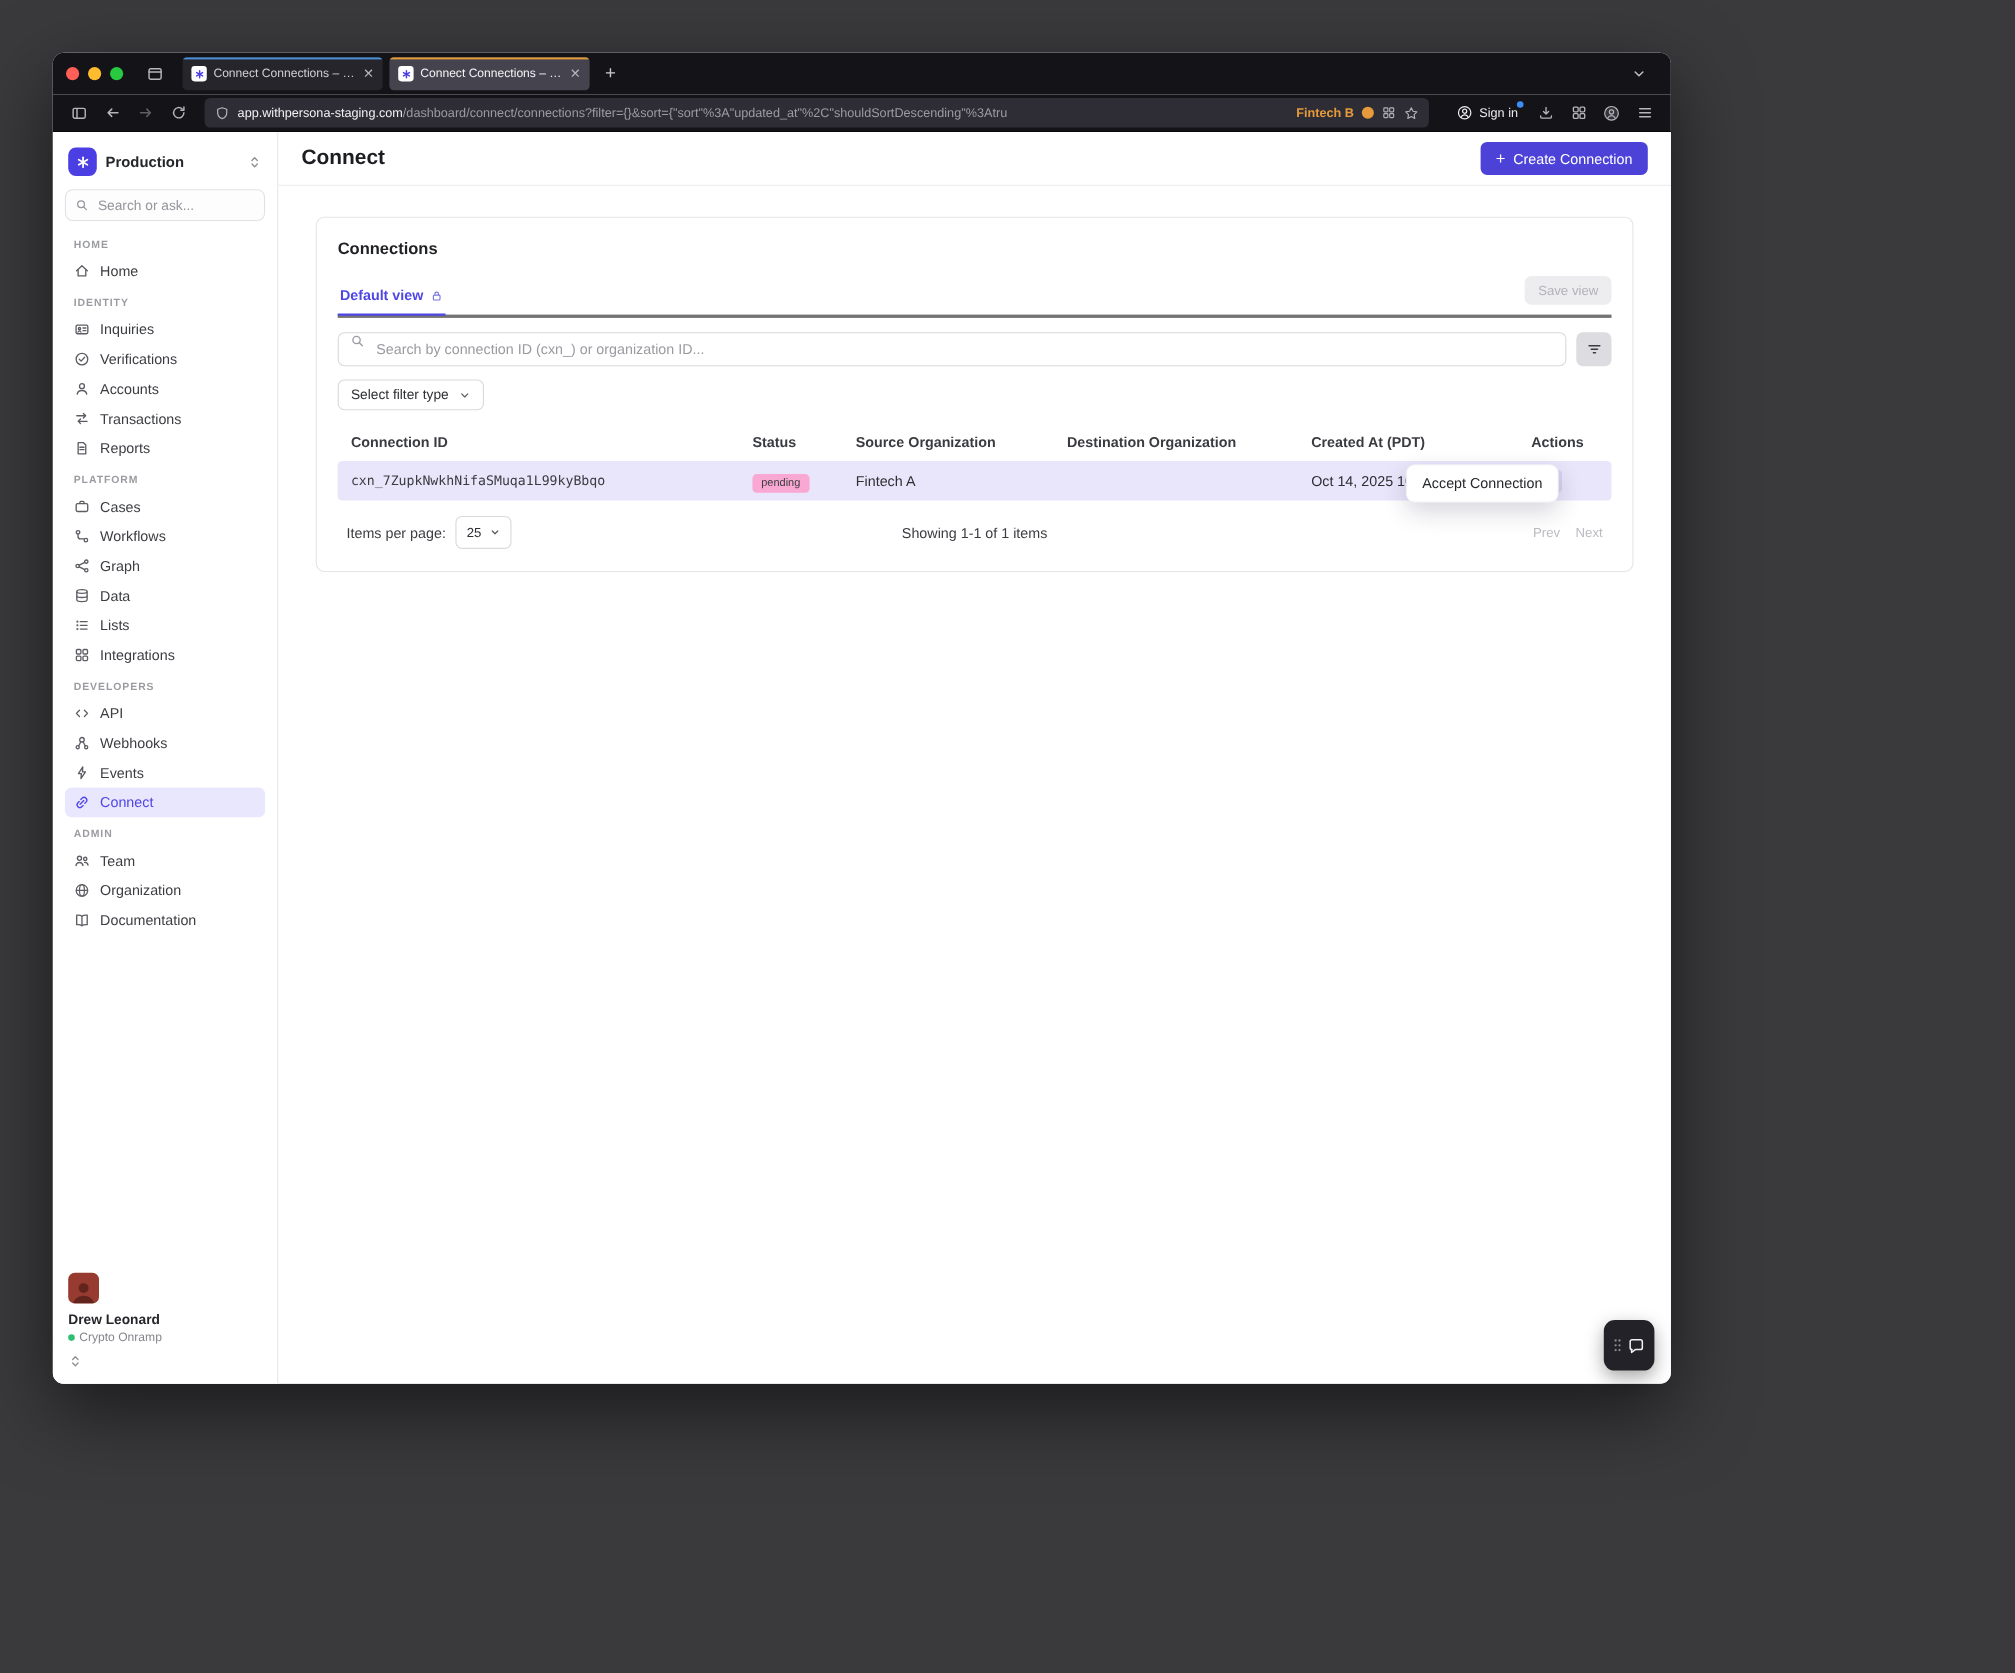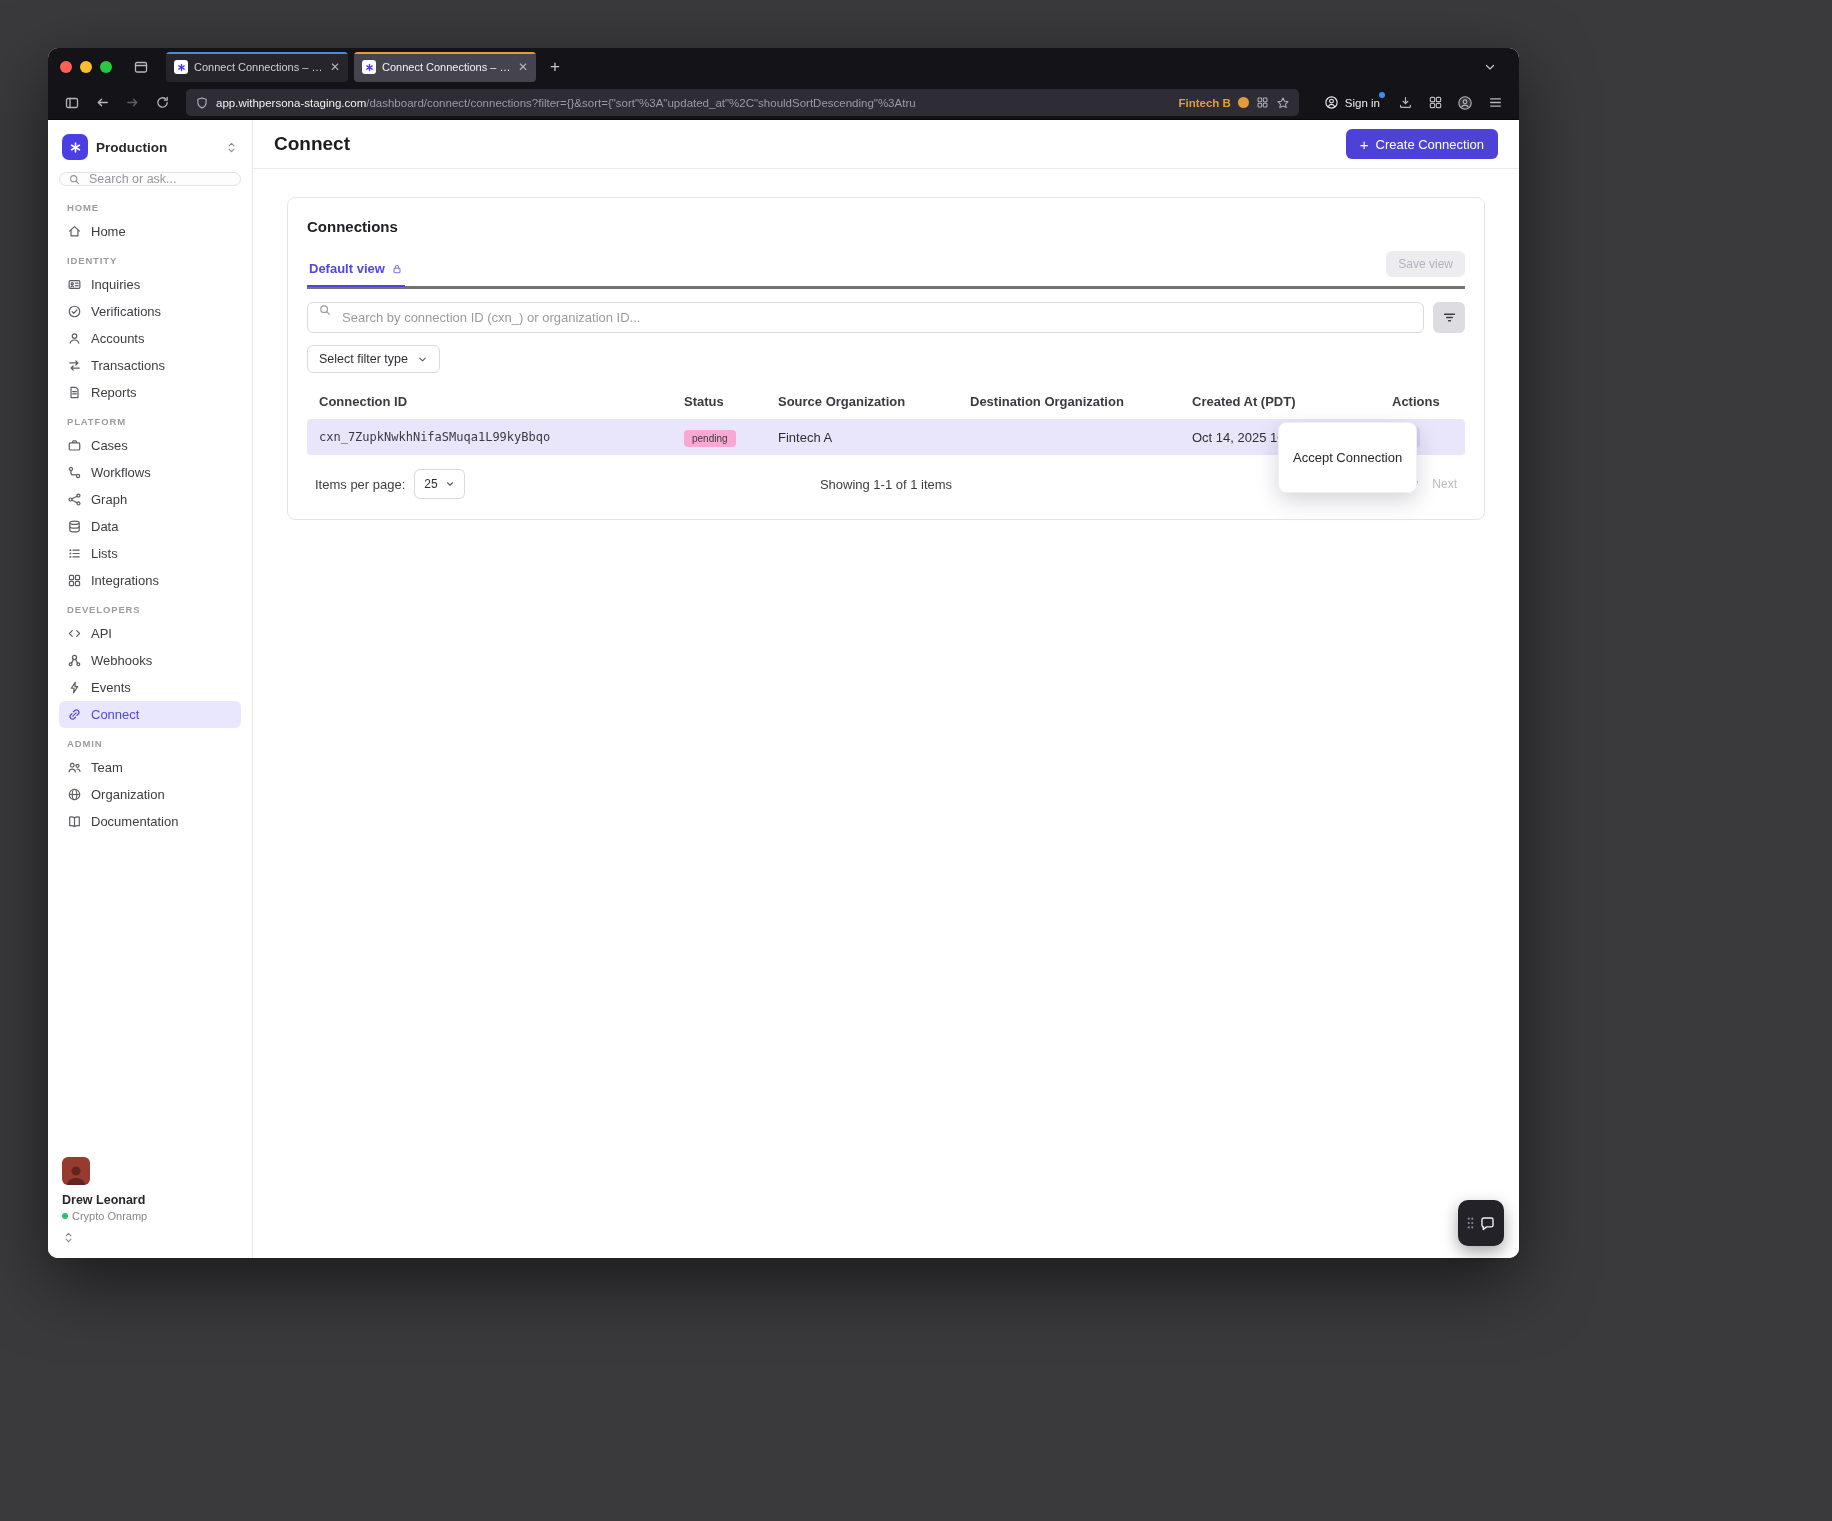--- a/index.html
+++ b/index.html
@@ -81,21 +81,21 @@
   .sidebar {
     width:205px; flex:0 0 auto; border-right:1px solid #e8e8ea; background:#fff;
     display:flex; flex-direction:column; padding:14px 11px 12px;
   }
   .org-row { display:flex; align-items:center; gap:8px; padding:0 3px 12px; }
   .org-logo { width:26px; height:26px; border-radius:7px; background:#4b3fe4;
     display:flex; align-items:center; justify-content:center; flex:0 0 auto; }
   .org-name { flex:1; font-size:13.5px; font-weight:bold; color:#26272b; }
   .chev { color:#8b8c92; display:flex; }
   .side-search {
-    height:14px; border:1px solid #e2e2e6; background:#fdfdfe; border-radius:7px;
+    height:29px; border:1px solid #e2e2e6; background:#fdfdfe; border-radius:7px;
     display:flex; align-items:center; gap:6px; padding:0 8px; margin-bottom:6px; color:#95969c;
   }
   .side-search input { border:none; outline:none; background:transparent; flex:1; min-width:0;
     font-size:12.5px; color:#3c3d42; font-family:inherit; }
   .side-search input::placeholder { color:#95969c; }
   .section-label { font-size:9.5px; letter-spacing:.09em; font-weight:bold; color:#9b9ca1;
     padding:10px 8px 5px; }
   .side-item {
     height:27px; border-radius:6px; display:flex; align-items:center; gap:9px;
     padding:0 8px; font-size:13px; color:#3c3d42; cursor:default;
@@ -169,21 +169,21 @@
   .tfoot { position:relative; display:flex; align-items:center; padding:14px 8px 4px; font-size:13px; color:#3c3d42; }
   .ipp-select { height:30px; border:1px solid #d9d9de; border-radius:6px; background:#fff;
     display:flex; align-items:center; gap:7px; padding:0 9px; font-size:12px; color:#2e2f33;
     font-family:inherit; margin-left:9px; }
   .showing { position:absolute; left:0; right:0; text-align:center; pointer-events:none; }
   .pager { margin-left:auto; display:flex; align-items:center; gap:14px; color:#bcbdc3; font-size:12px; }
 
   .menu-popup {
     position:absolute; left:990px; top:224px; z-index:5;
     background:#fff; border:1px solid #efeff3; border-radius:8px;
-    box-shadow:0 8px 22px rgba(25,20,60,.18); padding:27px 14px;
+    box-shadow:0 8px 22px rgba(25,20,60,.18); padding:9px 14px;
     font-size:13px; color:#26272b; white-space:nowrap;
   }
 
   
   .helper-widget {
     position:absolute; left:1458px; top:1200px; width:46px; height:46px;
     background:#232228; border-radius:10px; display:flex; align-items:center; justify-content:center; gap:4px;
     box-shadow:0 6px 16px rgba(0,0,0,.35);
   }
 </style>

